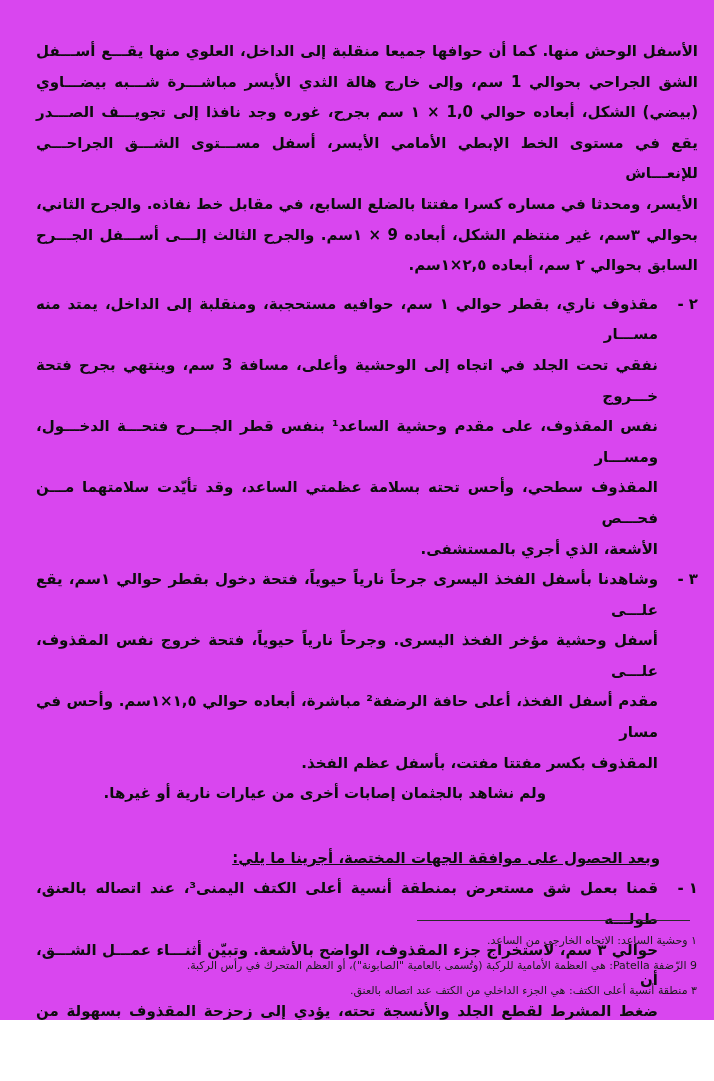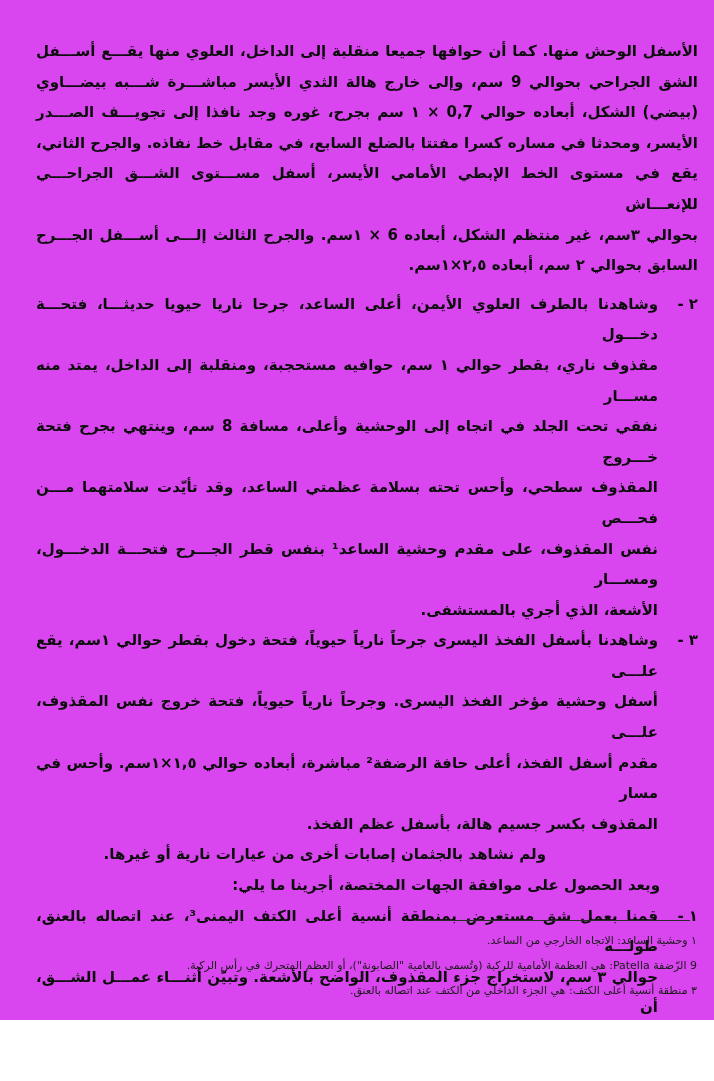--- a/index.html
+++ b/index.html
@@ -73,51 +73,50 @@
     color: #111;
   }
 </style>
 </head>
 <body>
 
 <div class="page">
   <div class="doc-body">
       <div class="para">
         <div class="line j">الأسفل الوحش منها. كما أن حوافها جميعا منقلبة إلى الداخل، العلوي منها يقـــع أســـفل</div>
-        <div class="line j">الشق الجراحي بحوالي 9 سم، وإلى خارج هالة الثدي الأيسر مباشـــرة شـــبه بيضـــاوي</div>
-        <div class="line j">(بيضي) الشكل، أبعاده حوالي 0,7 × ١ سم بجرح، غوره وجد نافذا إلى تجويـــف الصـــدر</div>
+        <div class="line j">الشق الجراحي بحوالي 1 سم، وإلى خارج هالة الثدي الأيسر مباشـــرة شـــبه بيضـــاوي</div>
+        <div class="line j">(بيضي) الشكل، أبعاده حوالي 1,0 × ١ سم بجرح، غوره وجد نافذا إلى تجويـــف الصـــدر</div>
+        <div class="line j">يقع في مستوى الخط الإبطي الأمامي الأيسر، أسفل مســـتوى الشـــق الجراحـــي للإنعـــاش</div>
         <div class="line j">الأيسر، ومحدثا في مساره كسرا مفتتا بالضلع السابع، في مقابل خط نفاذه. والجرح الثاني،</div>
-        <div class="line j">يقع في مستوى الخط الإبطي الأمامي الأيسر، أسفل مســـتوى الشـــق الجراحـــي للإنعـــاش</div>
-        <div class="line j">بحوالي ٣سم، غير منتظم الشكل، أبعاده 6 × ١سم. والجرح الثالث إلـــى أســـفل الجـــرح</div>
+        <div class="line j">بحوالي ٣سم، غير منتظم الشكل، أبعاده 9 × ١سم. والجرح الثالث إلـــى أســـفل الجـــرح</div>
         <div class="line">السابق بحوالي ٢ سم، أبعاده ٢,٥×١سم.</div>
       </div>
       <div class="item" style="margin-top: 8px;">
         <span class="num">٢ -</span>
         <div class="ibody">
-          <div class="line j">وشاهدنا بالطرف العلوي الأيمن، أعلى الساعد، جرحا ناريا حيويا حديثـــا، فتحـــة دخـــول</div>
           <div class="line j">مقذوف ناري، بقطر حوالي ١ سم، حوافيه مستحجبة، ومنقلبة إلى الداخل، يمتد منه مســـار</div>
-          <div class="line j">نفقي تحت الجلد في اتجاه إلى الوحشية وأعلى، مسافة 8 سم، وينتهي بجرح فتحة خـــروج</div>
+          <div class="line j">نفقي تحت الجلد في اتجاه إلى الوحشية وأعلى، مسافة 3 سم، وينتهي بجرح فتحة خـــروج</div>
+          <div class="line j">نفس المقذوف، على مقدم وحشية الساعد¹ بنفس قطر الجـــرح فتحـــة الدخـــول، ومســـار</div>
           <div class="line j">المقذوف سطحي، وأحس تحته بسلامة عظمتي الساعد، وقد تأيّدت سلامتهما مـــن فحـــص</div>
-          <div class="line j">نفس المقذوف، على مقدم وحشية الساعد¹ بنفس قطر الجـــرح فتحـــة الدخـــول، ومســـار</div>
           <div class="line">الأشعة، الذي أجري بالمستشفى.</div>
         </div>
       </div>
       <div class="item">
         <span class="num">٣ -</span>
         <div class="ibody">
           <div class="line j">وشاهدنا بأسفل الفخذ اليسرى جرحاً نارياً حيوياً، فتحة دخول بقطر حوالي ١سم، يقع علـــى</div>
           <div class="line j">أسفل وحشية مؤخر الفخذ اليسرى. وجرحاً نارياً حيوياً، فتحة خروج نفس المقذوف، علـــى</div>
           <div class="line j">مقدم أسفل الفخذ، أعلى حافة الرضفة² مباشرة، أبعاده حوالي ١,٥×١سم. وأحس في مسار</div>
-          <div class="line">المقذوف بكسر جسيم هالة، بأسفل عظم الفخذ.</div>
+          <div class="line">المقذوف بكسر مفتتا مفتت، بأسفل عظم الفخذ.</div>
         </div>
       </div>
       <div class="para" style="padding-right: 152px;">
         <div class="line">ولم نشاهد بالجثمان إصابات أخرى من عيارات نارية أو غيرها.</div>
       </div>
-      <div class="para" style="padding-right: 38px;">
+      <div class="para" style="margin-top: 34px; padding-right: 38px; text-decoration: underline;">
         <div class="line">وبعد الحصول على موافقة الجهات المختصة، أجرينا ما يلي:</div>
       </div>
       <div class="item">
         <span class="num">١ -</span>
         <div class="ibody">
           <div class="line j">قمنا بعمل شق مستعرض بمنطقة أنسية أعلى الكتف اليمنى³، عند اتصاله بالعنق، طولـــه</div>
           <div class="line j">حوالي ٣ سم، لاستخراج جزء المقذوف، الواضح بالأشعة. وتبيّن أثنـــاء عمـــل الشـــق، أن</div>
           <div class="line j">ضغط المشرط لقطع الجلد والأنسجة تحته، يؤدي إلى زحزحة المقذوف بسهولة من موضعـــه</div>
         </div>
       </div>

